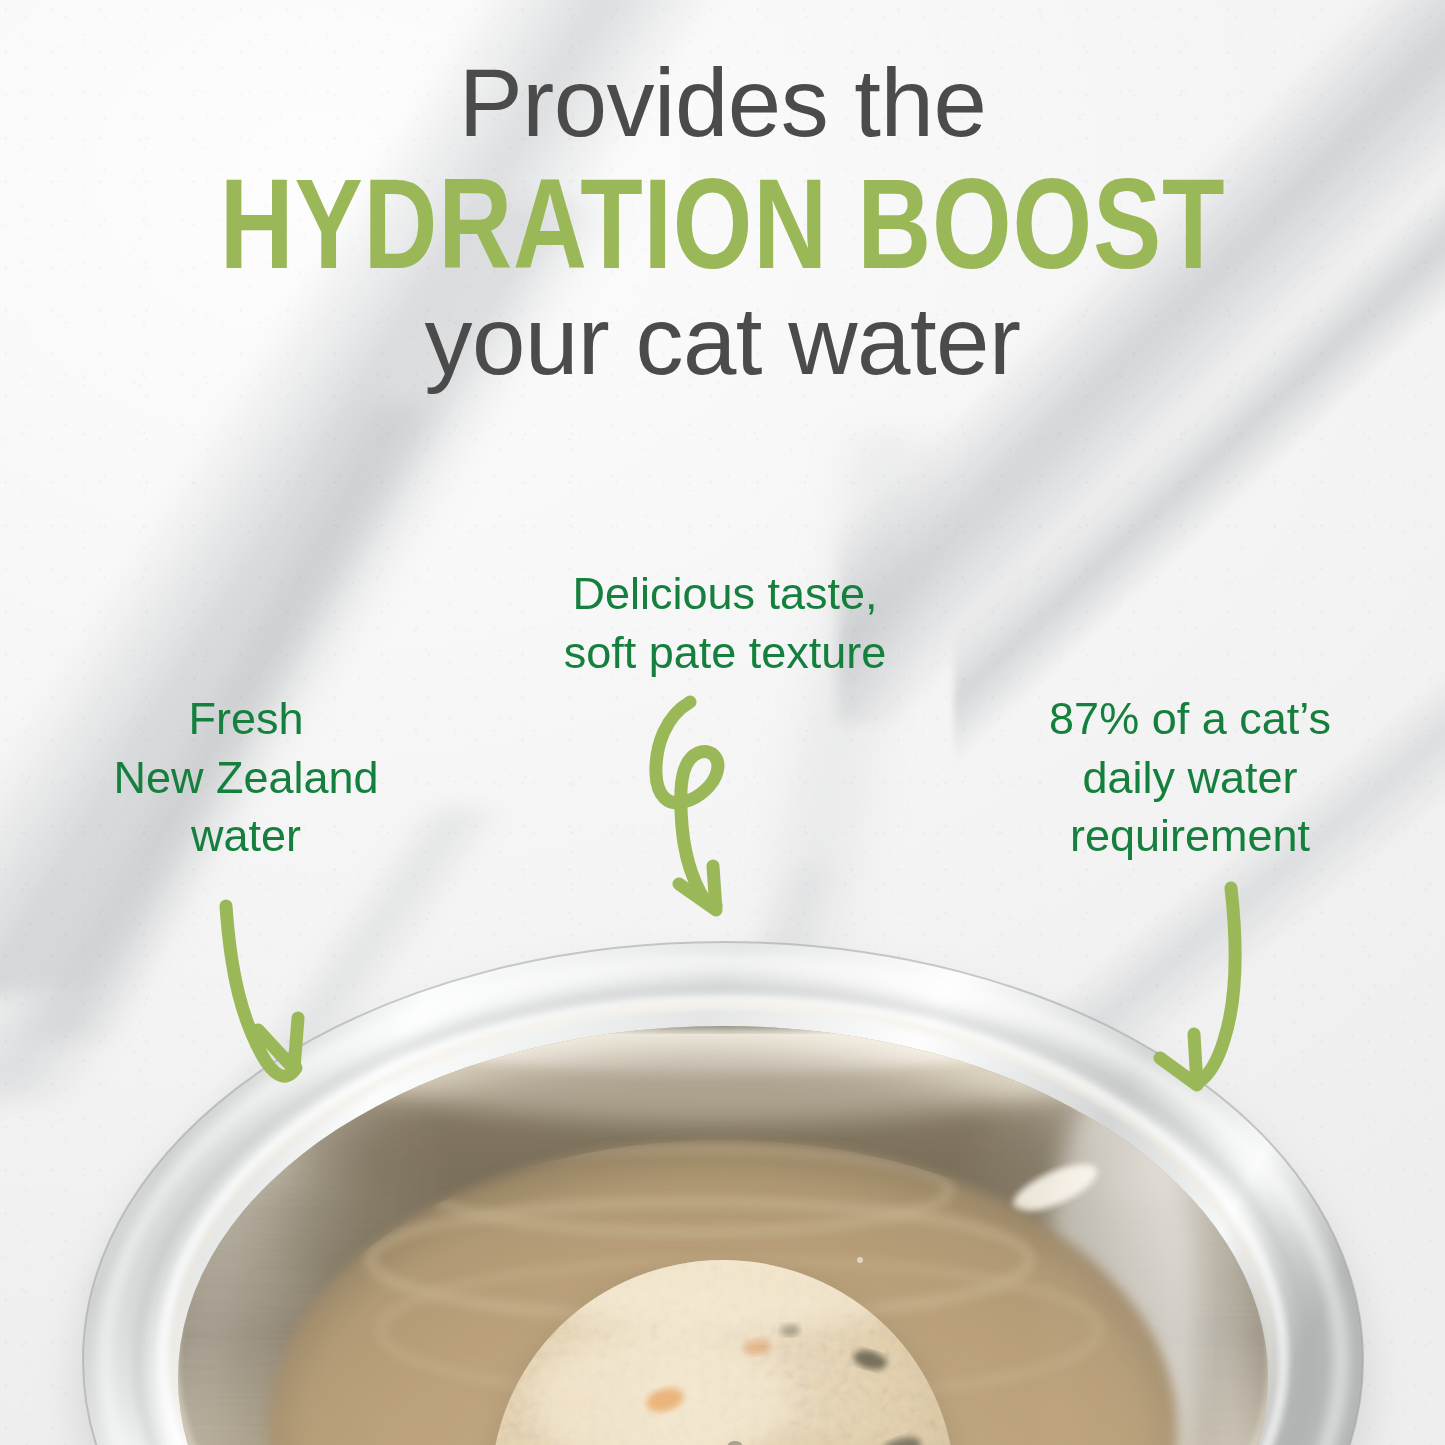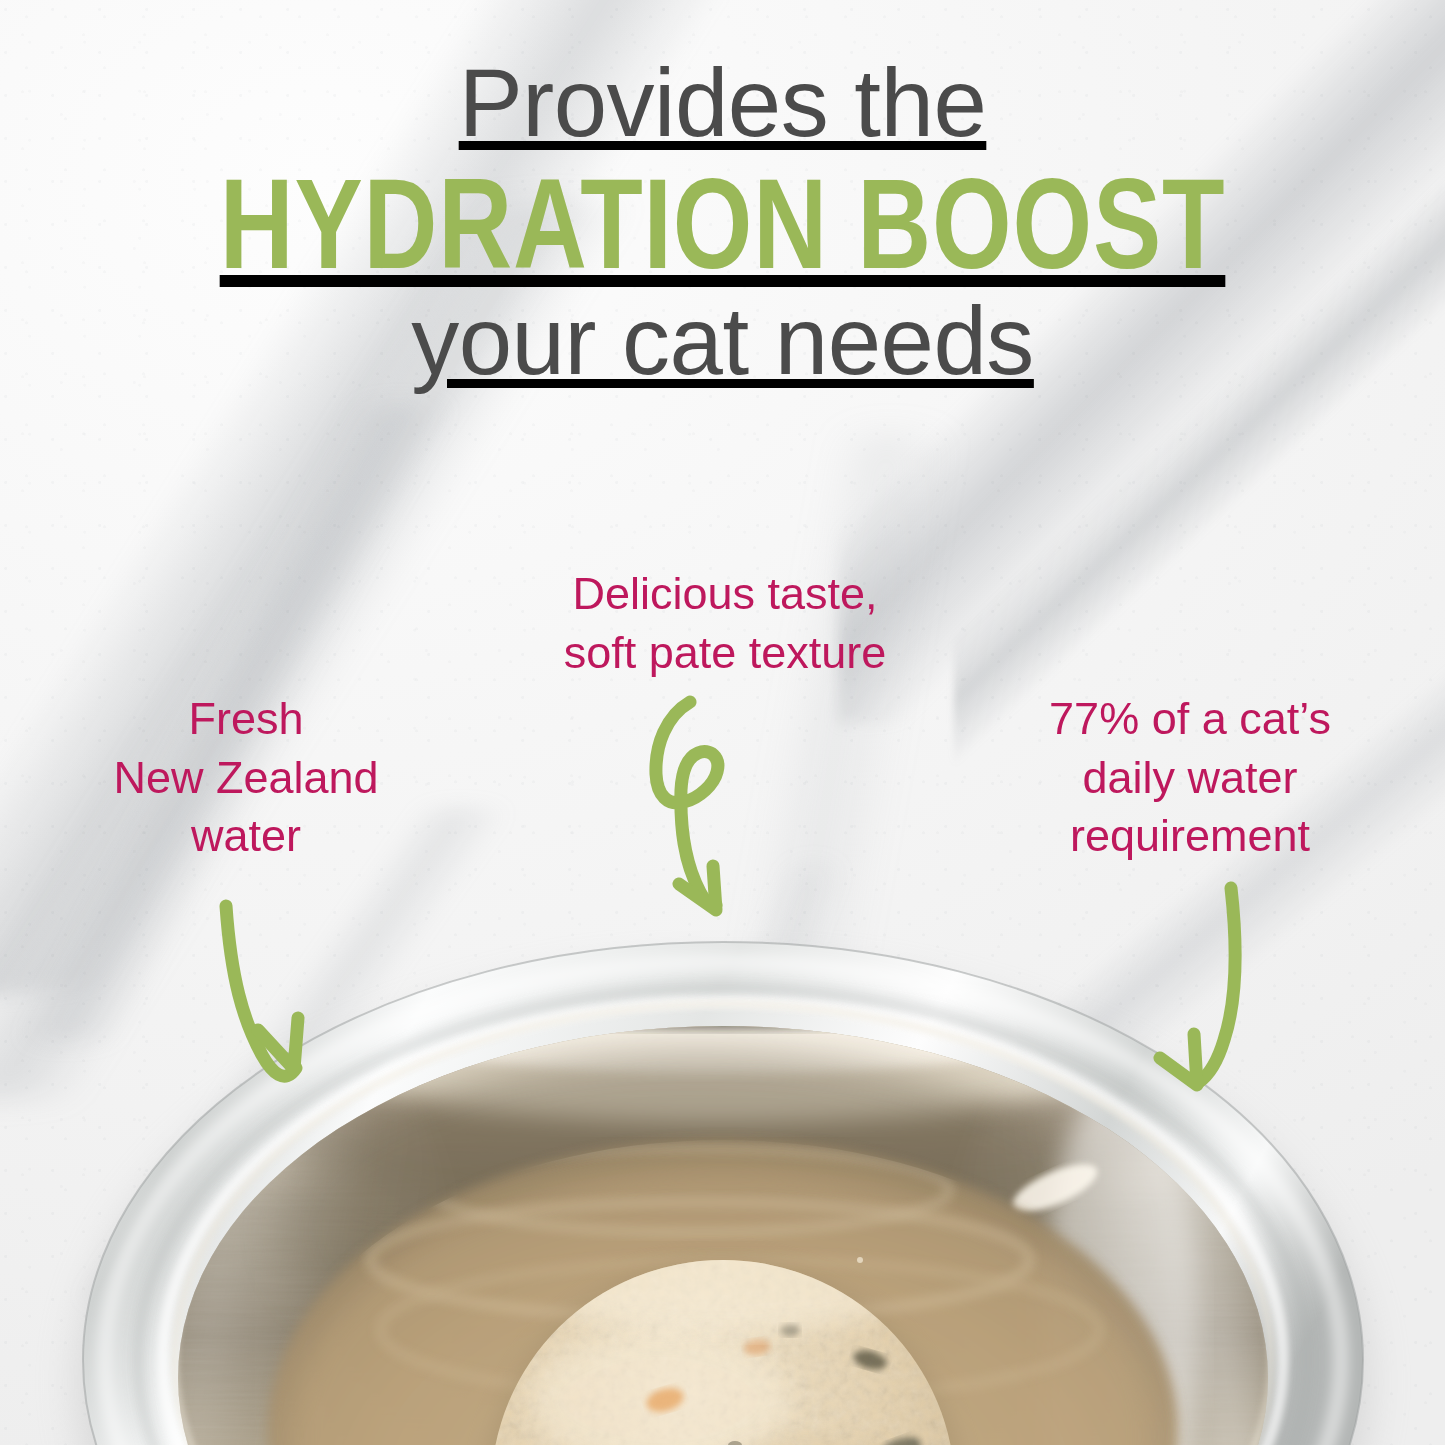--- a/index.html
+++ b/index.html
@@ -54,33 +54,33 @@
     background-image:
       radial-gradient(circle at 12% 22%, rgba(175,180,186,.20) 0 1.2px, transparent 1.8px),
       radial-gradient(circle at 37% 61%, rgba(175,180,186,.16) 0 1.2px, transparent 1.8px),
       radial-gradient(circle at 68% 33%, rgba(175,180,186,.18) 0 1.2px, transparent 1.8px),
       radial-gradient(circle at 84% 71%, rgba(175,180,186,.15) 0 1.2px, transparent 1.8px),
       radial-gradient(circle at 54% 86%, rgba(175,180,186,.14) 0 1.2px, transparent 1.8px);
     background-size:47px 43px,61px 57px,39px 51px,73px 67px,55px 49px;
   }
 
   
-  .headline{position:absolute;left:0;right:0;top:52px;text-align:center;text-decoration:underline;}
+  .headline{position:absolute;left:0;right:0;top:52px;text-align:center;}
   .hl-line1,.hl-line3{
     color:#4b4b4b;font-size:96px;line-height:1.06;font-weight:300;
     letter-spacing:-.5px;
   }
   .hl-line2{
     color:#9ab858;font-size:128px;line-height:1.0;font-weight:700;
     letter-spacing:1px;transform:scaleX(.80);transform-origin:center;
     margin:6px 0 2px;white-space:nowrap;
   }
 
   
-  .callout{position:absolute;color:#be185d;font-weight:300;text-align:center;
+  .callout{position:absolute;color:#15803d;font-weight:300;text-align:center;
            font-size:45px;line-height:1.30;white-space:pre-line;}
   #co-left{ left:46px;  top:690px;  width:400px; }
   #co-mid{  left:500px; top:565px;  width:450px; }
   #co-right{left:1000px;top:690px;  width:380px; }
 
   
   .arrows{position:absolute;inset:0;pointer-events:none;}
 
   
   .bowl-wrap{position:absolute;left:0;top:930px;width:1445px;height:515px;overflow:hidden;}
@@ -279,29 +279,29 @@
 
       <g clip-path="url(#bowlClip)" opacity="0.55">
         <ellipse cx="723" cy="430" rx="548" ry="356" fill="none" stroke="#efe9dc" stroke-width="7" filter="url(#soft3)"></ellipse>
       </g>
     </svg>
   </div>
 
   <div class="headline">
     <div class="hl-line1">Provides the</div>
     <div class="hl-line2">HYDRATION BOOST</div>
-    <div class="hl-line3">your cat needs</div>
+    <div class="hl-line3">your cat water</div>
   </div>
 
   <div id="co-left" class="callout">Fresh
 New Zealand
 water</div>
   <div id="co-mid" class="callout">Delicious taste,
 soft pate texture</div>
-  <div id="co-right" class="callout">77% of a cat’s
+  <div id="co-right" class="callout">87% of a cat’s
 daily water
 requirement</div>
 
   <div class="arrows">
     <svg width="1445" height="1445" viewBox="0 0 1445 1445">
       <g fill="none" stroke="#9ab858" stroke-width="13" stroke-linecap="round" stroke-linejoin="round">
 
         <g>
           <path d="M226,906 C231,978 243,1020 262,1055 C272,1073 285,1085 296,1068"></path>
           <path d="M258,1030 L294,1069 L298,1018"></path>

